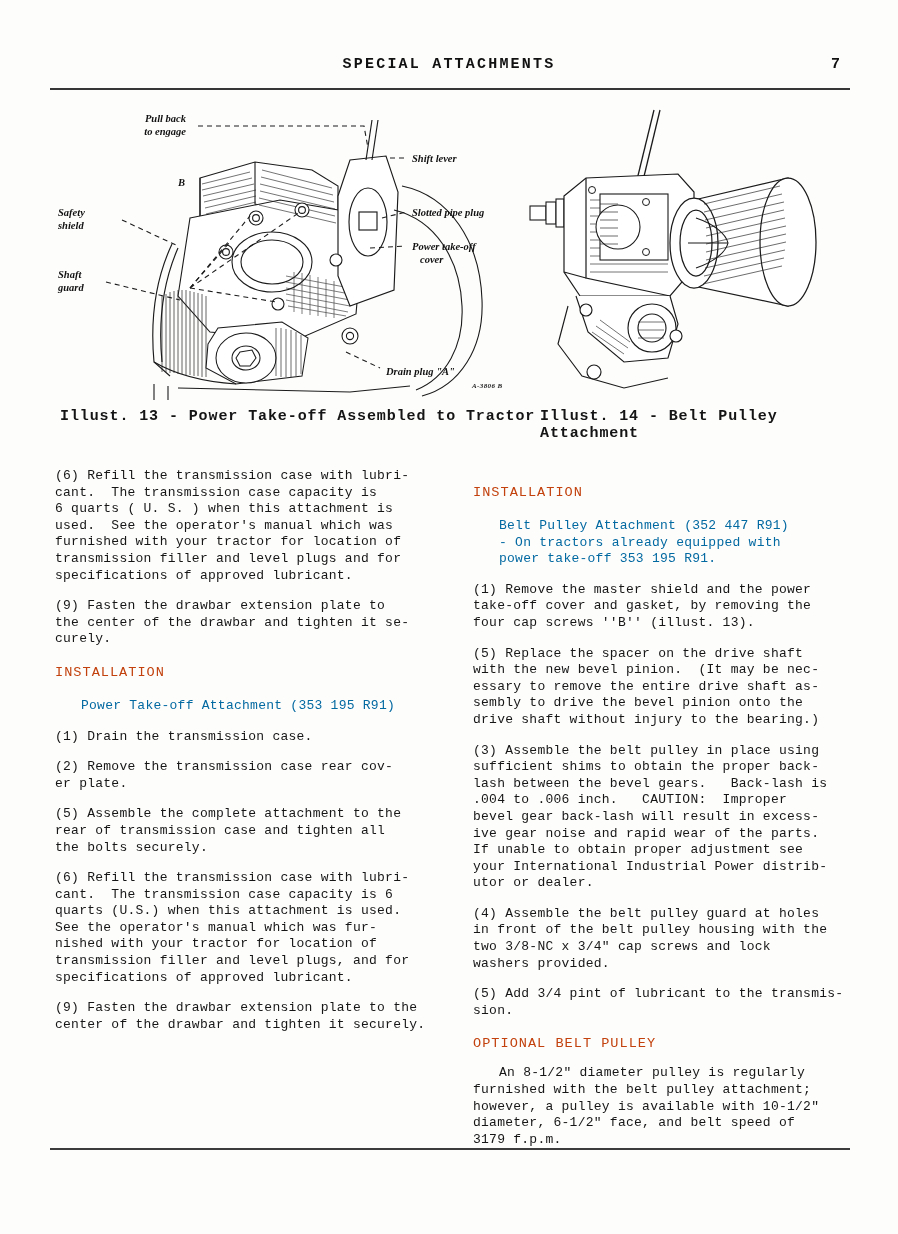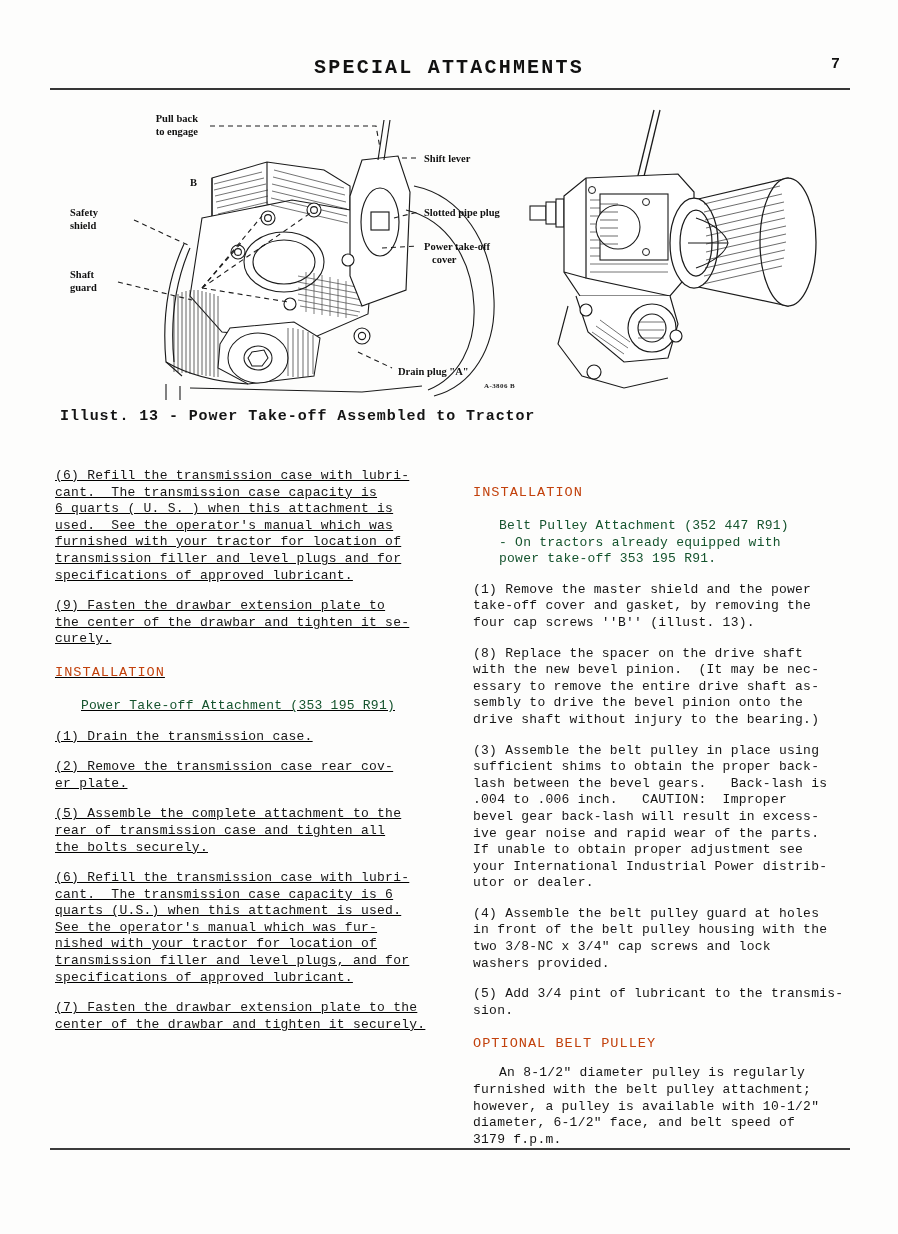--- a/index.html
+++ b/index.html
@@ -26,21 +26,21 @@
     width: 782px;
     height: 34px;
   }
   .header-title {
     position: absolute;
     left: 0;
     top: 0;
     width: 782px;
     text-align: center;
     font-family: "Liberation Mono", monospace;
-    font-size: 20px;
+    font-size: 15px;
     letter-spacing: 2.2px;
     color: #111;
     font-weight: 700;
   }
   .header-pageno {
     position: absolute;
     right: 0;
     top: 0;
     font-family: "Liberation Mono", monospace;
     font-size: 15px;
@@ -71,21 +71,21 @@
     position: absolute;
     left: 50px;
     top: 100px;
     width: 800px;
     height: 300px;
   }
   .fig {
     position: absolute;
     top: 0;
   }
-  .fig-left { left: 12px; width: 470px; height: 300px; }
+  .fig-left { left: 0; width: 470px; height: 300px; font-style: italic; }
   .fig-right { left: 478px; width: 322px; height: 300px; }
 
   .captions {
     position: absolute;
     left: 50px;
     top: 400px;
     width: 800px;
     height: 30px;
   }
   .caption {
@@ -99,21 +99,21 @@
   }
   .caption-left { left: 10px; }
   .caption-right { left: 490px; }
 
   
   .col {
     position: absolute;
     top: 468px;
     width: 390px;
   }
-  .col-left { left: 55px; text-decoration: underline; }
+  .col-left { left: 55px; }
   .col-right { left: 473px; }
 
   .para {
     font-family: "Liberation Mono", monospace;
     font-size: 13.0px;
     line-height: 16.6px;
     color: #161616;
     margin: 0 0 14px 0;
     letter-spacing: 0.25px;
     text-align: left;
@@ -124,21 +124,21 @@
     font-size: 13.6px;
     line-height: 17px;
     letter-spacing: 1.0px;
     color: #c2410c;
     margin: 16px 0 13px 0;
   }
   .subpara {
     font-family: "Liberation Mono", monospace;
     font-size: 13.0px;
     line-height: 16.6px;
-    color: #14532d;
+    color: #0369a1;
     margin: 17px 0 14px 0;
     padding-left: 26px;
     letter-spacing: 0.25px;
     white-space: pre-wrap;
   }
   .indent-first {
     text-indent: 26px;
   }
 
   
@@ -428,20 +428,21 @@
           <path d="M110 222 L136 222"></path>
             <path d="M110 230 L136 230"></path>
             <path d="M110 238 L136 238"></path>
         </g>
       </svg>
     </div>
   </div>
 
   <div class="captions">
     <div class="caption caption-left">Illust. 13 - Power Take-off Assembled to Tractor</div>
+    <div class="caption caption-right">Illust. 14 - Belt Pulley Attachment</div>
   </div>
 
   <div class="col col-left">
     <p class="para">(6) Refill the transmission case with lubri-
 cant.  The transmission case capacity is
 6 quarts ( U. S. ) when this attachment is
 used.  See the operator's manual which was
 furnished with your tractor for location of
 transmission filler and level plugs and for
 specifications of approved lubricant.</p>
@@ -456,33 +457,33 @@
     <p class="para">(5) Assemble the complete attachment to the
 rear of transmission case and tighten all
 the bolts securely.</p>
     <p class="para">(6) Refill the transmission case with lubri-
 cant.  The transmission case capacity is 6
 quarts (U.S.) when this attachment is used.
 See the operator's manual which was fur-
 nished with your tractor for location of
 transmission filler and level plugs, and for
 specifications of approved lubricant.</p>
-    <p class="para">(7) Fasten the drawbar extension plate to the
+    <p class="para">(9) Fasten the drawbar extension plate to the
 center of the drawbar and tighten it securely.</p>
   </div>
 
   <div class="col col-right">
     <p class="heading">INSTALLATION</p>
     <p class="subpara">Belt Pulley Attachment (352 447 R91)
 - On tractors already equipped with
 power take-off 353 195 R91.</p>
     <p class="para">(1) Remove the master shield and the power
 take-off cover and gasket, by removing the
 four cap screws ''B'' (illust. 13).</p>
-    <p class="para">(8) Replace the spacer on the drive shaft
+    <p class="para">(5) Replace the spacer on the drive shaft
 with the new bevel pinion.  (It may be nec-
 essary to remove the entire drive shaft as-
 sembly to drive the bevel pinion onto the
 drive shaft without injury to the bearing.)</p>
     <p class="para">(3) Assemble the belt pulley in place using
 sufficient shims to obtain the proper back-
 lash between the bevel gears.   Back-lash is
 .004 to .006 inch.   CAUTION:  Improper
 bevel gear back-lash will result in excess-
 ive gear noise and rapid wear of the parts.

